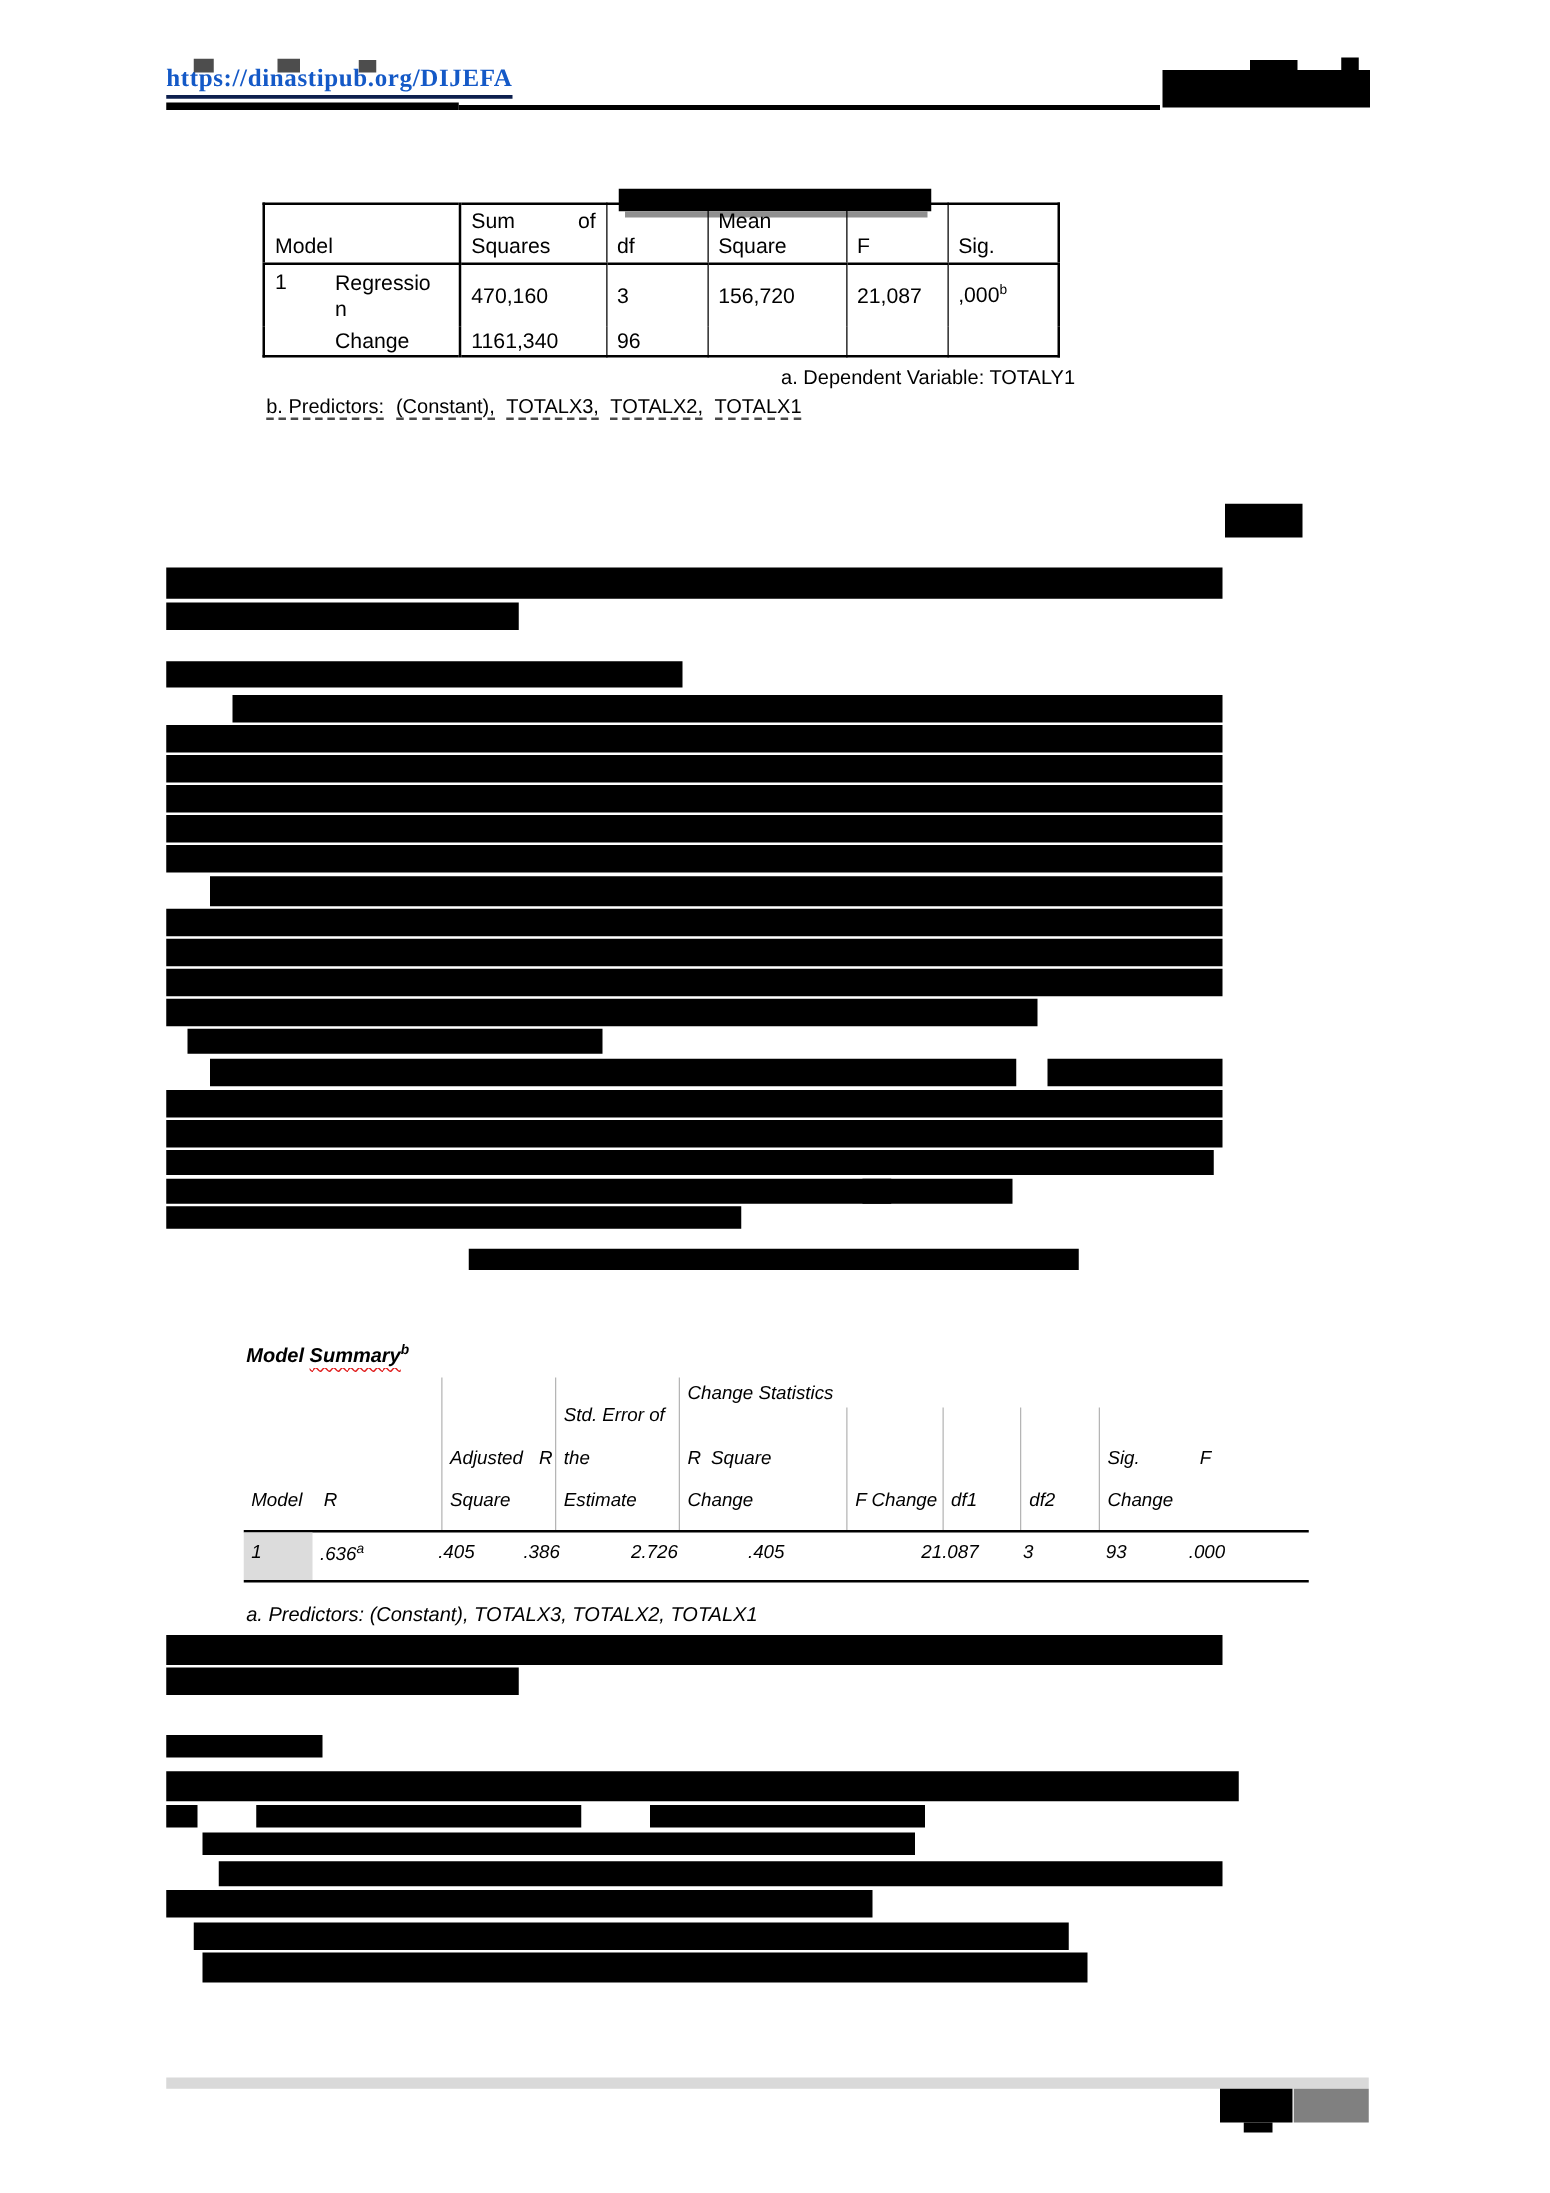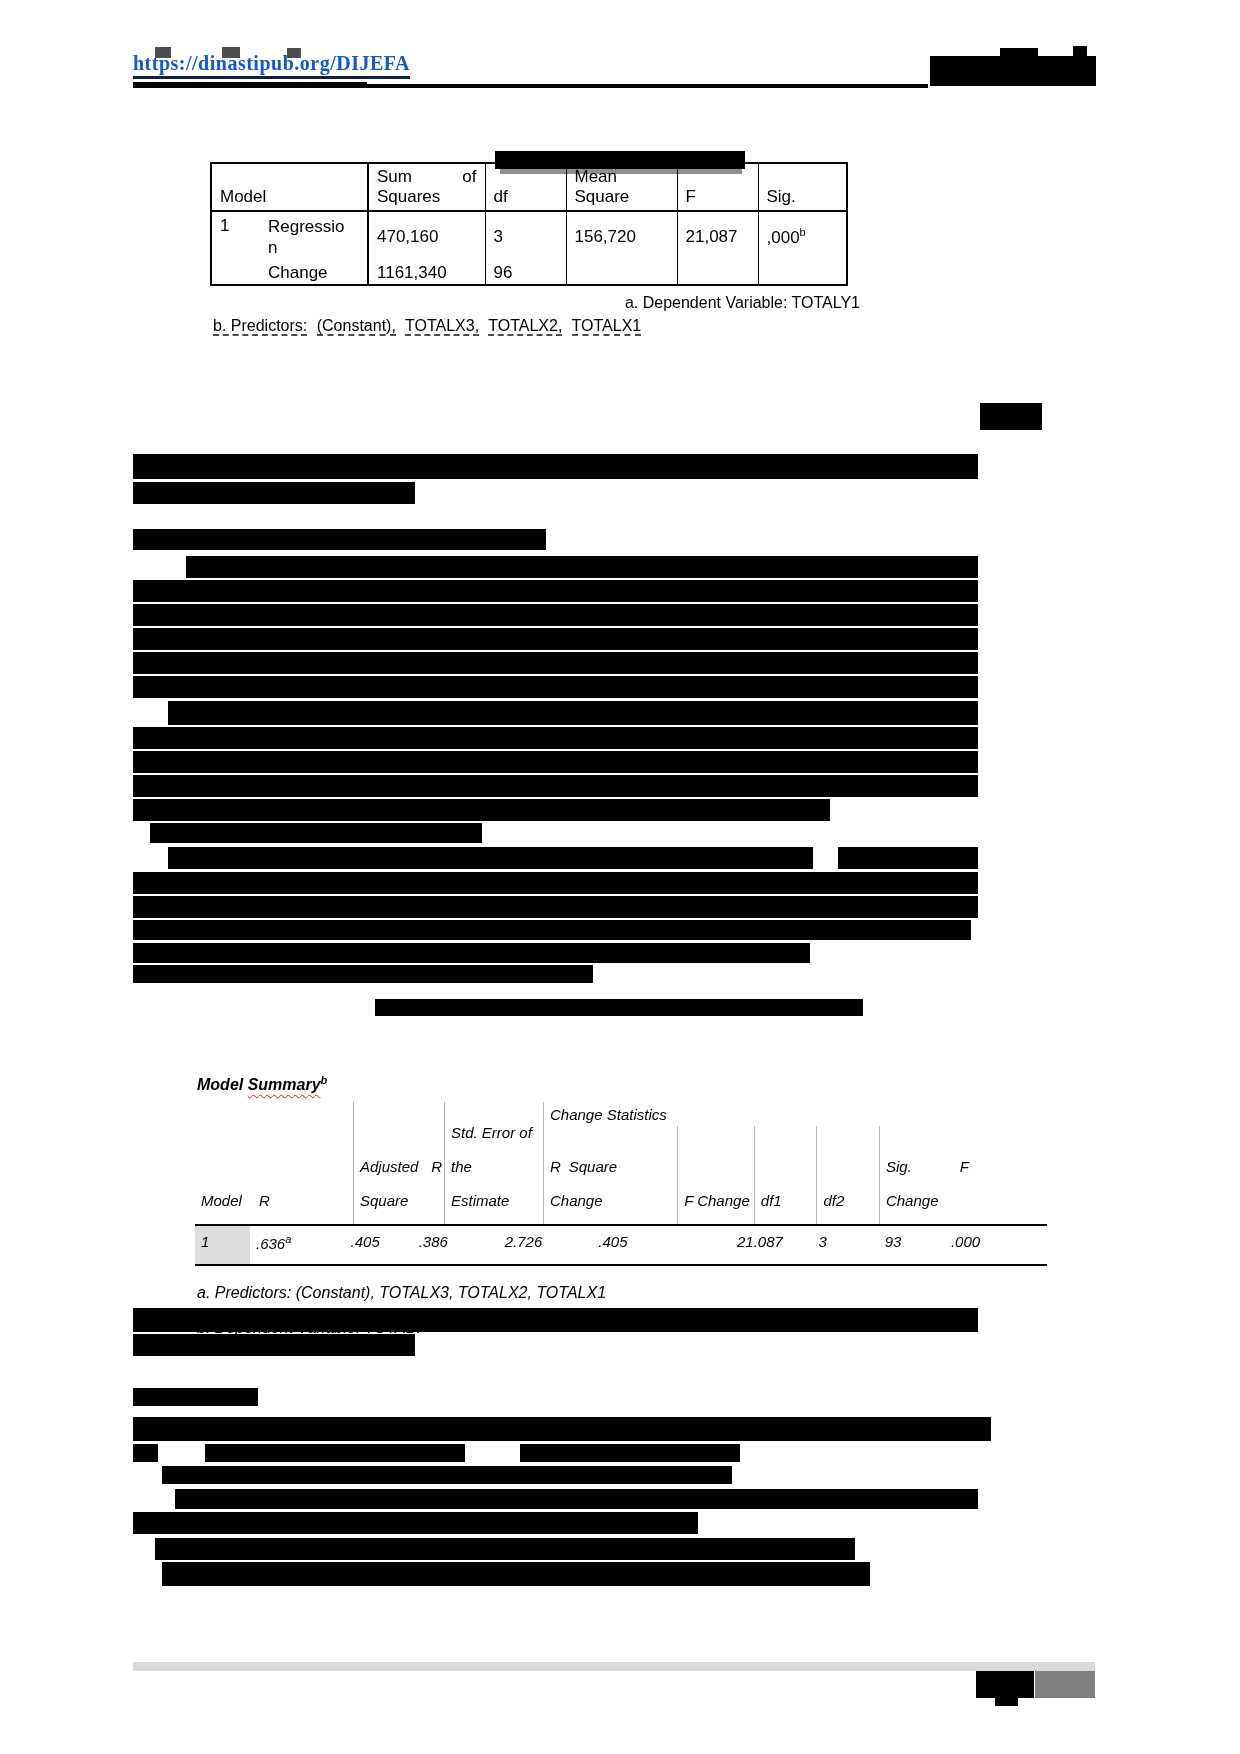--- a/index.html
+++ b/index.html
@@ -255,16 +255,15 @@
       <div class="cell w-adj">.386</div>
       <div class="cell w-se">2.726</div>
       <div class="cell w-rsc">.405</div>
       <div class="cell w-fc">21.087</div>
       <div class="cell w-df1">3</div>
       <div class="cell w-df2">93</div>
       <div class="cell w-sig">.000</div>
     </div>
 
     <div class="ms-fn-a">a. Predictors: (Constant), TOTALX3, TOTALX2, TOTALX1</div>
-    <div class="ms-fn-b">b. Dependent Variable: TOTALY</div>
   </div>
 
 </div>
 
 </body></html>

